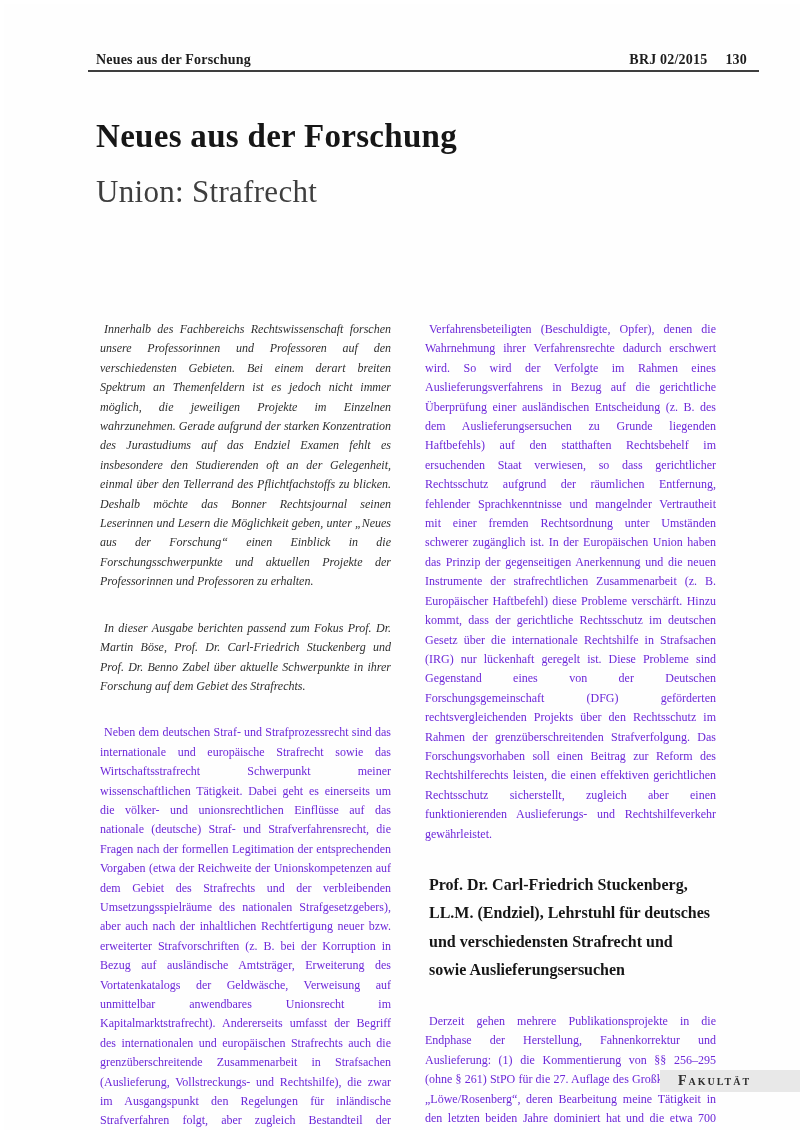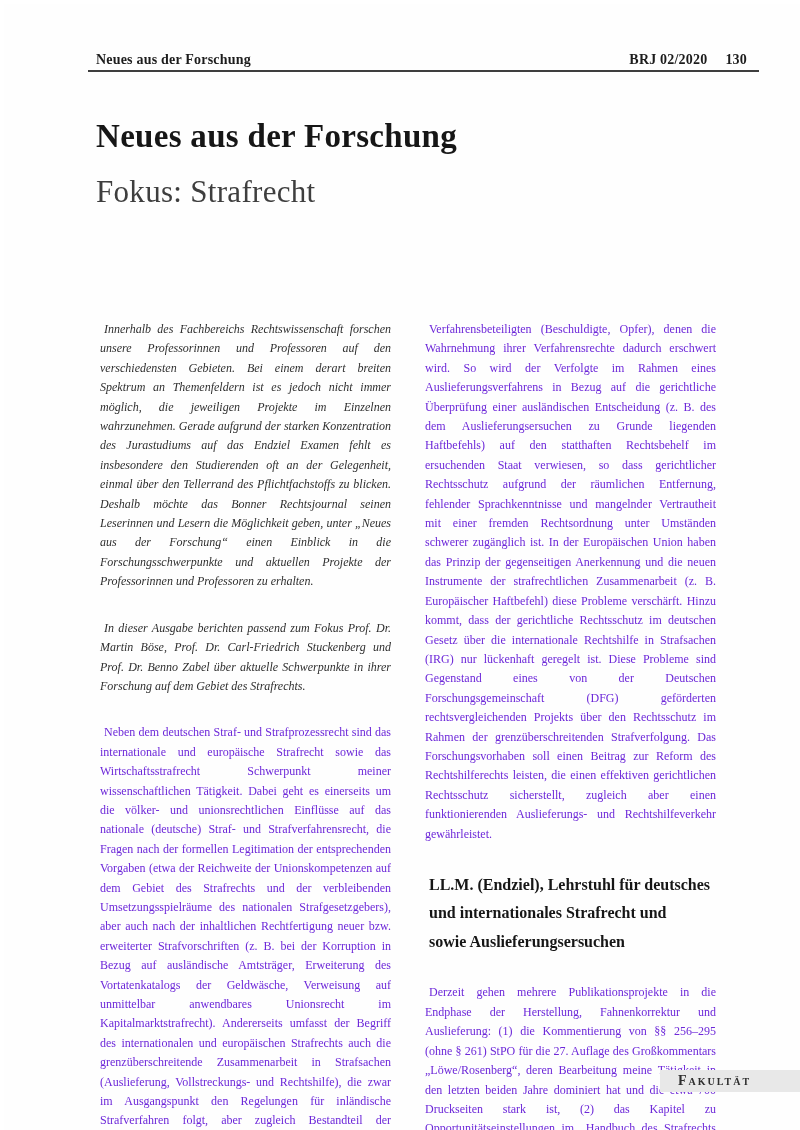--- a/index.html
+++ b/index.html
@@ -58,42 +58,43 @@
   }
 </style>
 </head>
 <body>
 
 <div class="page">
 
   <div class="running-header">
     <span>Neues aus der Forschung</span>
     <span class="right">
-      <span>BRJ 02/2020</span>
+      <span>BRJ 02/2015</span>
       <span>130</span>
     </span>
   </div>
   <div class="header-rule"></div>
 
   <div class="title-block">
     <div class="title-line1">Neues aus der Forschung</div>
-    <div class="title-line2">Fokus: Strafrecht</div>
+    <div class="title-line2">Union: Strafrecht</div>
   </div>
 
   <div class="columns">
     <div class="column">
         <div class="para intro"><span>Innerhalb des Fachbereichs Rechtswissenschaft forschen unsere Professorinnen und Professoren auf den verschiedensten Gebieten. Bei einem derart breiten Spektrum an Themenfeldern ist es jedoch nicht immer möglich, die jeweiligen Projekte im Einzelnen wahrzunehmen. Gerade aufgrund der starken Konzentration des Jurastudiums auf das Endziel Examen fehlt es insbesondere den Studierenden oft an der Gelegenheit, einmal über den Tellerrand des Pflichtfachstoffs zu blicken. Deshalb möchte das Bonner Rechtsjournal seinen Leserinnen und Lesern die Möglichkeit geben, unter „Neues aus der Forschung“ einen Einblick in die Forschungsschwerpunkte und aktuellen Projekte der Professorinnen und Professoren zu erhalten.</span></div>
         <div class="para intro"><span>In dieser Ausgabe berichten passend zum Fokus Prof. Dr. Martin Böse, Prof. Dr. Carl-Friedrich Stuckenberg und Prof. Dr. Benno Zabel über aktuelle Schwerpunkte in ihrer Forschung auf dem Gebiet des Strafrechts.</span></div>
         <div class="para body"><span>Neben dem deutschen Straf- und Strafprozessrecht sind das internationale und europäische Strafrecht sowie das Wirtschaftsstrafrecht Schwerpunkt meiner wissenschaftlichen Tätigkeit. Dabei geht es einerseits um die völker- und unionsrechtlichen Einflüsse auf das nationale (deutsche) Straf- und Strafverfahrensrecht, die Fragen nach der formellen Legitimation der entsprechenden Vorgaben (etwa der Reichweite der Unionskompetenzen auf dem Gebiet des Strafrechts und der verbleibenden Umsetzungsspielräume des nationalen Strafgesetzgebers), aber auch nach der inhaltlichen Rechtfertigung neuer bzw. erweiterter Strafvorschriften (z. B. bei der Korruption in Bezug auf ausländische Amtsträger, Erweiterung des Vortatenkatalogs der Geldwäsche, Verweisung auf unmittelbar anwendbares Unionsrecht im Kapitalmarktstrafrecht). Andererseits umfasst der Begriff des internationalen und europäischen Strafrechts auch die grenzüberschreitende Zusammenarbeit in Strafsachen (Auslieferung, Vollstreckungs- und Rechtshilfe), die zwar im Ausgangspunkt den Regelungen für inländische Strafverfahren folgt, aber zugleich Bestandteil der internationalen Zusammenarbeit zwischen (mindestens) zwei souveränen Staaten ist; diese Dimension berührt zugleich auch die Rechtsstellung der</span></div>
       </div>
     <div class="column">
         <div class="para body"><span>Verfahrensbeteiligten (Beschuldigte, Opfer), denen die Wahrnehmung ihrer Verfahrensrechte dadurch erschwert wird. So wird der Verfolgte im Rahmen eines Auslieferungsverfahrens in Bezug auf die gerichtliche Überprüfung einer ausländischen Entscheidung (z. B. des dem Auslieferungsersuchen zu Grunde liegenden Haftbefehls) auf den statthaften Rechtsbehelf im ersuchenden Staat verwiesen, so dass gerichtlicher Rechtsschutz aufgrund der räumlichen Entfernung, fehlender Sprachkenntnisse und mangelnder Vertrautheit mit einer fremden Rechtsordnung unter Umständen schwerer zugänglich ist. In der Europäischen Union haben das Prinzip der gegenseitigen Anerkennung und die neuen Instrumente der strafrechtlichen Zusammenarbeit (z. B. Europäischer Haftbefehl) diese Probleme verschärft. Hinzu kommt, dass der gerichtliche Rechtsschutz im deutschen Gesetz über die internationale Rechtshilfe in Strafsachen (IRG) nur lückenhaft geregelt ist. Diese Probleme sind Gegenstand eines von der Deutschen Forschungsgemeinschaft (DFG) geförderten rechtsvergleichenden Projekts über den Rechtsschutz im Rahmen der grenzüberschreitenden Strafverfolgung. Das Forschungsvorhaben soll einen Beitrag zur Reform des Rechtshilferechts leisten, die einen effektiven gerichtlichen Rechtsschutz sicherstellt, zugleich aber einen funktionierenden Auslieferungs- und Rechtshilfeverkehr gewährleistet.</span></div>
         <div class="section-heading">
+          <div>Prof. Dr. Carl-Friedrich Stuckenberg,</div>
           <div>LL.M. (Endziel), Lehrstuhl für deutsches</div>
-          <div>und internationales Strafrecht und</div>
+          <div>und verschiedensten Strafrecht und</div>
           <div>sowie Auslieferungsersuchen</div>
         </div>
         <div class="para body"><span>Derzeit gehen mehrere Publikationsprojekte in die Endphase der Herstellung, Fahnenkorrektur und Auslieferung: (1) die Kommentierung von §§ 256–295 (ohne § 261) StPO für die 27. Auflage des Großkommentars „Löwe/Rosenberg“, deren Bearbeitung meine Tätigkeit in den letzten beiden Jahre dominiert hat und die etwa 700 Druckseiten stark ist, (2) das Kapitel zu Opportunitätseinstellungen im „Handbuch des Strafrechts (die Kapitel zu den Entwicklungslinien des Strafprozessrechts in der Bundesrepublik und zum Tatbegriff sind vor wenigen Wochen bereits in Band 7 erschienen), (3) die 2. Auflage des Kapitels zum Allgemeinen Teil des Europäischen Strafrechts in dem von Herrn Kollegen </span></div>
       </div>
   </div>
 
   <div class="footer-bar">
     <span class="footer-label">Fakultät</span>
   </div>
 

